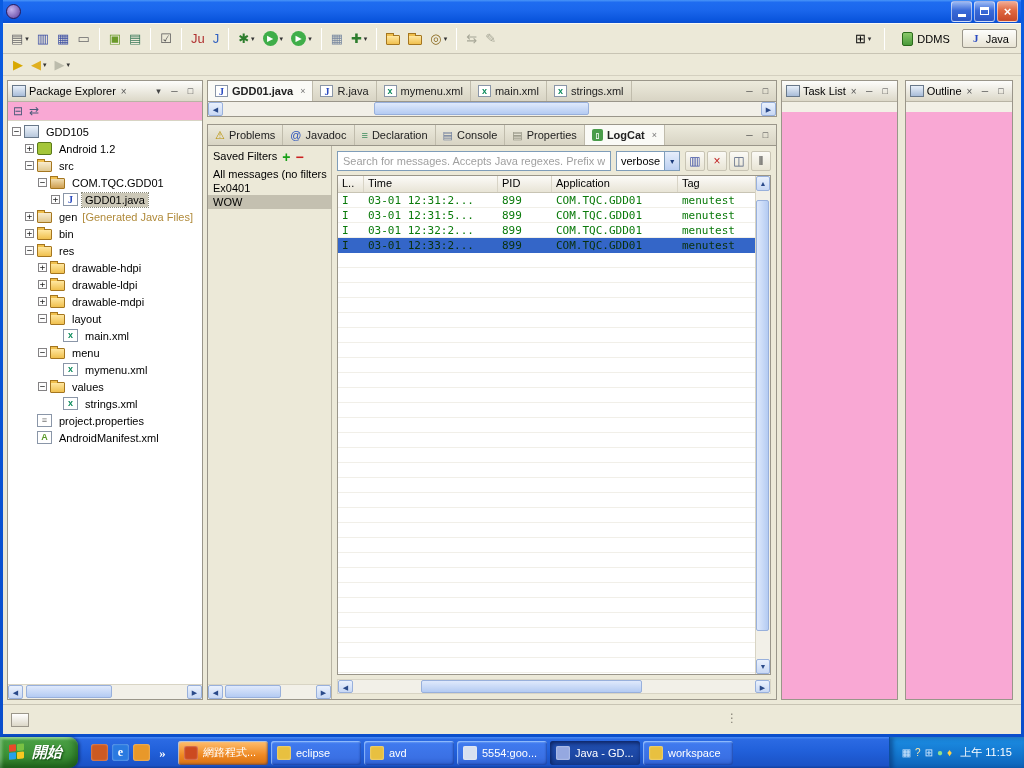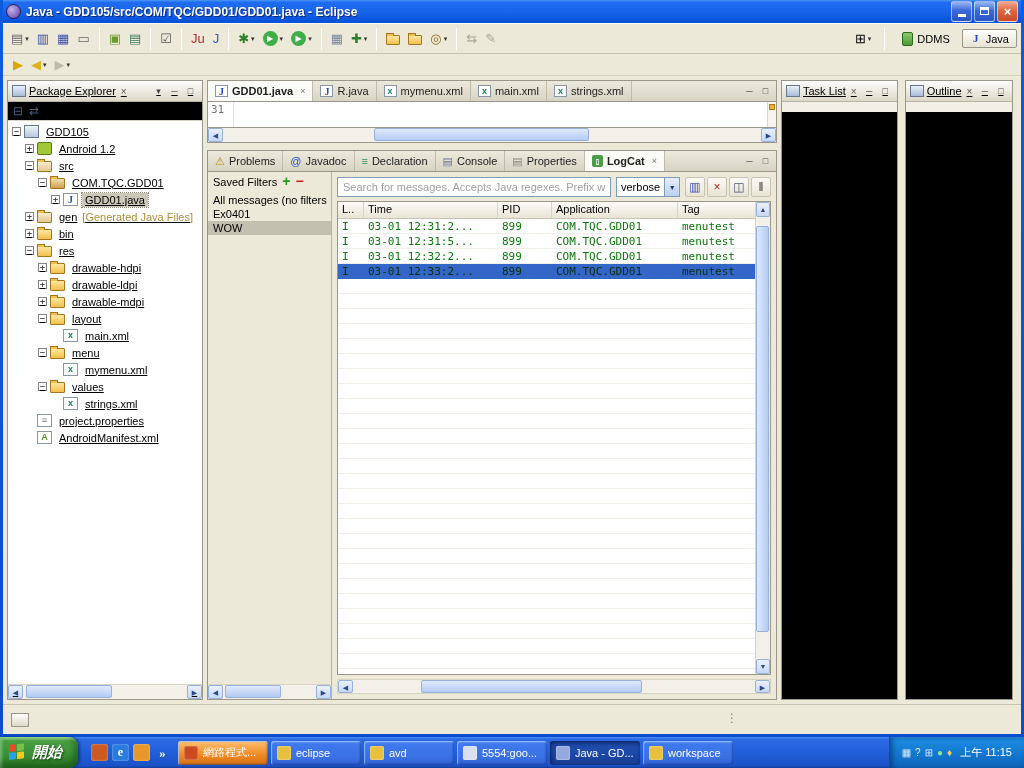--- a/index.html
+++ b/index.html
@@ -31,21 +31,21 @@
 .mini-folder::before{content:"";position:absolute;top:-3px;left:-1px;width:6px;height:2px;background:#f0c04e;border:1px solid #a5761f;border-bottom:none;}
 .persp-bar{display:flex;align-items:center;gap:4px;margin-left:8px;flex:none;}
 .persp-btn{display:flex;align-items:center;gap:4px;padding:2px 7px;border:1px solid transparent;border-radius:2px;white-space:nowrap;}
 .persp-btn.active{background:linear-gradient(#fdfdfb,#e8e4d4);border-color:#9a968a;}
 .ddms-icon{width:11px;height:14px;background:linear-gradient(#8ac86a,#4a9a3a);border:1px solid #2a6a1a;border-radius:2px;}
 .java-persp-icon{width:12px;height:13px;position:relative;}
 .java-persp-icon::after{content:"J";position:absolute;inset:0;font:bold 11px/13px "Liberation Serif",serif;color:#2a4ac0;text-align:center;}
 .toolbar2{flex:none;height:22px;display:flex;align-items:center;padding:0 6px;border-bottom:1px solid #d4d0c0;}
 
 .main{flex:1;display:flex;gap:4px;padding:4px;min-height:0;}
-.view{border:1px solid #9a968a;display:flex;flex-direction:column;background:#000000;min-height:0;text-decoration:underline;}
+.view{border:1px solid #9a968a;display:flex;flex-direction:column;background:#f9a8d4;min-height:0;}
 .left{flex:none;width:196px;}
 .view-header{flex:none;height:21px;display:flex;align-items:center;gap:3px;padding:0 4px;background:linear-gradient(#fdfdfb,#dcd8c8);border-bottom:1px solid #b8b4a4;}
 .vh-icon{flex:none;width:14px;height:12px;background:linear-gradient(#e8f0fa,#a8bcd8);border:1px solid #68788a;}
 .vh-title{white-space:nowrap;}
 .vh-close{font-size:10px;color:#555;padding:0 2px;}
 .vh-btns{margin-left:auto;display:flex;gap:1px;}
 .vbtn{min-width:15px;height:14px;font-size:9px;line-height:14px;text-align:center;color:#444;}
 .pe-toolbar{flex:none;height:19px;display:flex;align-items:center;gap:6px;padding:0 5px;border-bottom:1px solid #d8d4c4;}
 .pe-glyph{font-size:12px;color:#4a5a7a;line-height:1;}
 
@@ -91,21 +91,21 @@
 .tabrow .vh-btns{margin-left:auto;align-self:center;padding-right:3px;}
 .editor-body{flex:none;height:26px;background:#fff;border:1px solid #9a968a;border-top:none;display:flex;}
 .gutter{flex:none;width:26px;padding:1px 3px 0;color:#787878;font:11px "DejaVu Sans Mono",monospace;border-right:1px solid #e4e4e0;}
 .editor-content{flex:1;}
 .ruler{flex:none;width:9px;border-left:1px solid #d8d4cc;background:#f6f4ec;position:relative;}
 .marker{position:absolute;top:2px;left:1px;width:6px;height:6px;background:#f0b03a;border:1px solid #b07a10;}
 .splitter{flex:none;height:7px;}
 
 .logcat{flex:1;display:flex;border:1px solid #9a968a;border-top:none;min-height:0;background:#ece9d8;}
 .filters{flex:none;width:124px;display:flex;flex-direction:column;border-right:1px solid #b8b4a4;min-height:0;}
-.filters-header{flex:none;display:flex;align-items:flex-start;gap:5px;padding:4px 5px 3px;}
+.filters-header{flex:none;display:flex;align-items:flex-end;gap:5px;padding:4px 5px 3px;}
 .f-add{color:#18a018;font-weight:bold;font-size:14px;line-height:10px;}
 .f-del{color:#cc2020;font-weight:bold;font-size:14px;line-height:10px;}
 .filters-list{flex:1;padding-top:2px;}
 .filter-item{padding:1px 5px;white-space:nowrap;overflow:hidden;}
 .filter-item.selected{background:#c4c0b0;}
 .log-main{flex:1;display:flex;flex-direction:column;min-width:0;min-height:0;}
 .log-toolbar{flex:none;display:flex;align-items:center;gap:5px;padding:5px 5px 4px;}
 .search{flex:1;height:20px;border:1px solid #7f9db9;padding:0 5px;font:11px "Liberation Sans",sans-serif;color:#444;min-width:0;}
 .search::placeholder{color:#a0a0a0;}
 .combo{flex:none;width:64px;height:20px;border:1px solid #7f9db9;background:#fff;display:flex;align-items:center;}
@@ -155,21 +155,20 @@
 .tray-ic{font-size:10px;line-height:1;}
 .clock{margin-left:4px;font-size:11px;}
 </style>
 </head>
 <body>
 
 <div class="screen">
   <div class="app">
     <div class="titlebar">
       <span class="app-icon"></span>
-      <span class="title-text">Java - GDD105/src/COM/TQC/GDD01/GDD01.java - Eclipse</span>
       <span class="win-controls">
         <span class="wbtn">
             <span class="w-min"></span>
           </span>
         <span class="wbtn">
             <span class="w-max"></span>
           </span>
         <span class="wbtn close">×</span>
       </span>
     </div>
@@ -422,27 +421,20 @@
                 </span>
                 <span class="etab">
                   <span class="tic xml"></span>
                   <span class="etab-label">strings.xml</span>
                 </span>
               </span>
             <span class="vh-btns">
               <span class="vbtn">─</span>
               <span class="vbtn">□</span>
             </span>
-          </div>
-          <div class="editor-body">
-            <span class="gutter">31</span>
-            <span class="editor-content"></span>
-            <span class="ruler">
-                <span class="marker"></span>
-              </span>
           </div>
           <div class="hscroll bordered">
             <span class="sarrow">◀</span>
             <span class="strack">
                 <span class="sthumb" style="left:28%;width:40%"></span>
               </span>
             <span class="sarrow">▶</span>
           </div>
           <div class="splitter"></div>
           <div class="tabrow">

